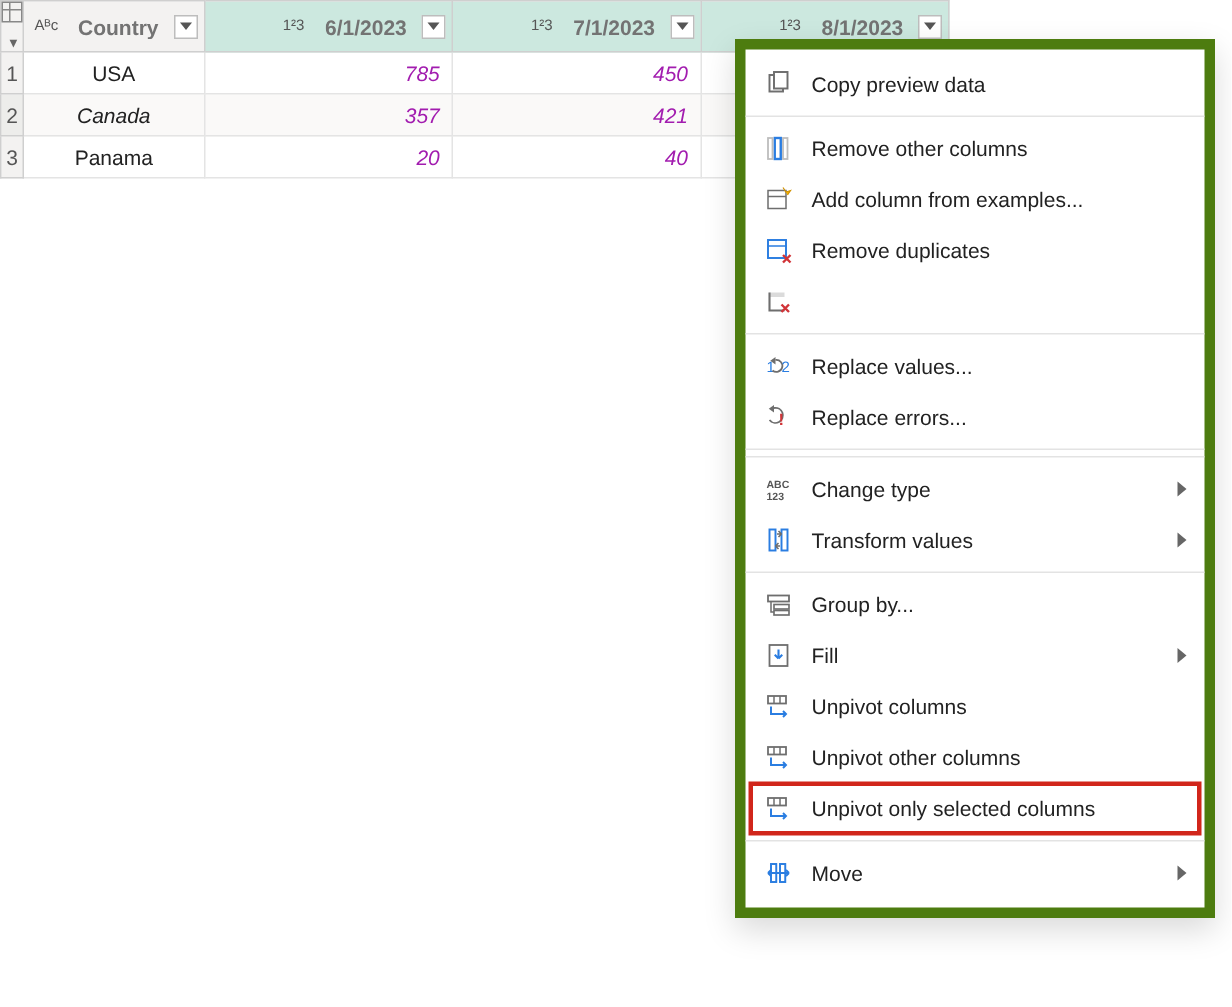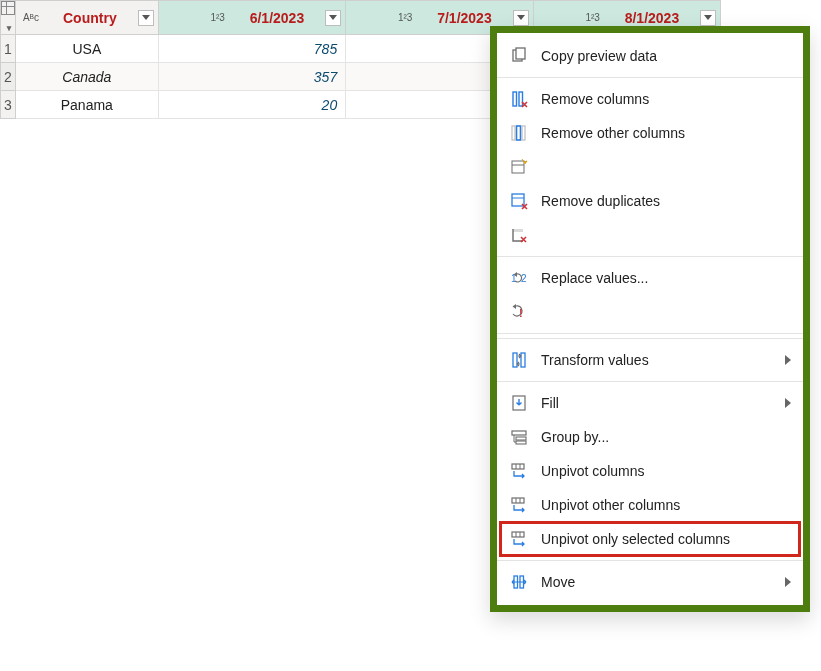--- a/index.html
+++ b/index.html
@@ -36,37 +36,37 @@
   }
   th.col-header.selected {
     background: #cce8df;
     padding-left: 44px;
   }
   .header-inner {
     display: flex;
     align-items: center;
     padding: 0 4px;
     height: 100%;
-    gap: 21px;
+    gap: 10px;
   }
   .type-badge {
     display: inline-flex;
     align-items: center;
     justify-content: center;
     min-width: 22px;
     height: 18px;
     font-size: 10px;
     color: #555;
     letter-spacing: 0;
   }
   .col-label {
     flex: 1;
     text-align: left;
     font-weight: 600;
-    color: #b91c1c;
+    color: #737373;
     white-space: nowrap;
     overflow: hidden;
   }
   .filter-btn {
     width: 16px;
     height: 16px;
     border: 1px solid #bdbdbd;
     background: #fff;
     display: inline-flex;
     align-items: center;
@@ -83,21 +83,21 @@
     border: 1px solid #cfcfcf;
     text-align: center;
     color: #555;
     height: 28px;
   }
   td.cell {
     border: 1px solid #e4e4e4;
     padding: 0 8px;
     height: 28px;
   }
-  td.cell.num { text-align: right; font-style: italic; color: #0c4a6e; }
+  td.cell.num { text-align: right; font-style: italic; color: #a21caf; }
   td.cell.text { text-align: center; }
   tr.even td.cell { background: #faf9f8; font-style: italic; }
   tr.even td.rownum { background: #ededeb; }
 
   
   .ctx-menu {
     position: absolute;
     top: 26px;
     left: 490px;
     width: 320px;
@@ -237,45 +237,36 @@
           <rect x="3" y="3" width="9" height="11" fill="none" stroke="#6e6e6e" stroke-width="1.3"></rect>
           <rect x="6" y="1" width="9" height="11" fill="#fff" stroke="#6e6e6e" stroke-width="1.3"></rect>
         </svg>
       </span>
       <span class="mi-label">Copy preview data</span>
     </div>
     <div class="ctx-sep"></div>
     <div class="ctx-item">
       <span class="mi-icon">
         <svg width="18" height="18" viewBox="0 0 18 18">
-          <rect x="3" y="2" width="3.5" height="14" fill="none" stroke="#2a7de1" stroke-width="1.4"></rect>
-          <rect x="9" y="2" width="3.5" height="14" fill="none" stroke="#2a7de1" stroke-width="1.4"></rect>
-          <path d="M12 12 l5 5 M17 12 l-5 5" stroke="#d13438" stroke-width="1.6"></path>
-        </svg>
-      </span>
-      <span class="mi-label">Remove columns</span>
-    </div>
-    <div class="ctx-item">
-      <span class="mi-icon">
-        <svg width="18" height="18" viewBox="0 0 18 18">
           <rect x="6.5" y="2" width="4" height="14" fill="none" stroke="#2a7de1" stroke-width="1.6"></rect>
           <rect x="2" y="2" width="3" height="14" fill="none" stroke="#bdbdbd" stroke-width="1.2"></rect>
           <rect x="12" y="2" width="3" height="14" fill="none" stroke="#bdbdbd" stroke-width="1.2"></rect>
         </svg>
       </span>
       <span class="mi-label">Remove other columns</span>
     </div>
     <div class="ctx-item">
       <span class="mi-icon">
         <svg width="18" height="18" viewBox="0 0 18 18">
           <rect x="2" y="3" width="12" height="12" fill="none" stroke="#6e6e6e"></rect>
           <line x1="2" y1="7" x2="14" y2="7" stroke="#6e6e6e"></line>
           <path d="M12 1 l2 3 l3 -1 l-2 3" fill="#f7b500" stroke="#d19100" stroke-width="0.8"></path>
         </svg>
       </span>
+      <span class="mi-label">Add column from examples...</span>
     </div>
     <div class="ctx-item">
       <span class="mi-icon">
         <svg width="18" height="18" viewBox="0 0 18 18">
           <rect x="2" y="2" width="12" height="12" fill="none" stroke="#2a7de1" stroke-width="1.3"></rect>
           <line x1="2" y1="6" x2="14" y2="6" stroke="#2a7de1"></line>
           <path d="M12 12 l5 5 M17 12 l-5 5" stroke="#d13438" stroke-width="1.6"></path>
         </svg>
       </span>
       <span class="mi-label">Remove duplicates</span>
@@ -302,60 +293,71 @@
       <span class="mi-label">Replace values...</span>
     </div>
     <div class="ctx-item">
       <span class="mi-icon">
         <svg width="18" height="18" viewBox="0 0 18 18">
           <path d="M6 3 a5 5 0 1 1 -3 8" fill="none" stroke="#6e6e6e" stroke-width="1.2"></path>
           <polygon points="6,1 6,6 2.5,3.5" fill="#6e6e6e"></polygon>
           <text x="9" y="14" font-size="11" fill="#d13438" font-weight="bold">!</text>
         </svg>
       </span>
-    </div>
-    <div class="ctx-sep"></div>
-    <div class="ctx-sep"></div>
+      <span class="mi-label">Replace errors...</span>
+    </div>
+    <div class="ctx-sep"></div>
+    <div class="ctx-sep"></div>
+    <div class="ctx-item">
+      <span class="mi-icon">
+        <svg width="18" height="18" viewBox="0 0 18 18">
+          <text x="1" y="8" font-size="7" fill="#555" font-weight="600">ABC</text>
+          <text x="1" y="16" font-size="7" fill="#555" font-weight="600">123</text>
+        </svg>
+      </span>
+      <span class="mi-label">Change type</span>
+      <span class="submenu-arrow"></span>
+    </div>
     <div class="ctx-item">
       <span class="mi-icon">
         <svg width="18" height="18" viewBox="0 0 18 18">
           <rect x="3" y="2" width="4" height="14" fill="none" stroke="#2a7de1" stroke-width="1.3"></rect>
           <rect x="11" y="2" width="4" height="14" fill="none" stroke="#2a7de1" stroke-width="1.3"></rect>
           <path d="M8 5 h3 M11 5 l-2 -2 M11 5 l-2 2" stroke="#6e6e6e" stroke-width="1.1" fill="none"></path>
           <path d="M10 13 h-3 M7 13 l2 -2 M7 13 l2 2" stroke="#6e6e6e" stroke-width="1.1" fill="none"></path>
         </svg>
       </span>
       <span class="mi-label">Transform values</span>
       <span class="submenu-arrow"></span>
     </div>
     <div class="ctx-sep"></div>
     <div class="ctx-item">
       <span class="mi-icon">
         <svg width="18" height="18" viewBox="0 0 18 18">
-          <rect x="3" y="2" width="12" height="14" fill="none" stroke="#6e6e6e" stroke-width="1.2"></rect>
-          <path d="M9 5 v6 M9 11 l-2.5 -2.5 M9 11 l2.5 -2.5" stroke="#2a7de1" stroke-width="1.4" fill="none"></path>
-        </svg>
-      </span>
-      <span class="mi-label">Fill</span>
-      <span class="submenu-arrow"></span>
-    </div>
-    <div class="ctx-item">
-      <span class="mi-icon">
-        <svg width="18" height="18" viewBox="0 0 18 18">
           <rect x="2" y="3" width="14" height="4" fill="none" stroke="#6e6e6e" stroke-width="1.2"></rect>
           <rect x="6" y="9" width="10" height="3" fill="none" stroke="#6e6e6e" stroke-width="1.1"></rect>
           <rect x="6" y="13" width="10" height="3" fill="none" stroke="#6e6e6e" stroke-width="1.1"></rect>
           <path d="M4 7 v7 h2" stroke="#6e6e6e" fill="none"></path>
         </svg>
       </span>
       <span class="mi-label">Group by...</span>
     </div>
     <div class="ctx-item">
       <span class="mi-icon">
         <svg width="18" height="18" viewBox="0 0 18 18">
+          <rect x="3" y="2" width="12" height="14" fill="none" stroke="#6e6e6e" stroke-width="1.2"></rect>
+          <path d="M9 5 v6 M9 11 l-2.5 -2.5 M9 11 l2.5 -2.5" stroke="#2a7de1" stroke-width="1.4" fill="none"></path>
+        </svg>
+      </span>
+      <span class="mi-label">Fill</span>
+      <span class="submenu-arrow"></span>
+    </div>
+    <div class="ctx-item">
+      <span class="mi-icon">
+        <svg width="18" height="18" viewBox="0 0 18 18">
           <rect x="2" y="2" width="12" height="5" fill="none" stroke="#6e6e6e" stroke-width="1.2"></rect>
           <line x1="6" y1="2" x2="6" y2="7" stroke="#6e6e6e"></line>
           <line x1="10" y1="2" x2="10" y2="7" stroke="#6e6e6e"></line>
           <path d="M4 9 v5 h10 M12 12 l2 2 l-2 2" stroke="#2a7de1" stroke-width="1.3" fill="none"></path>
         </svg>
       </span>
       <span class="mi-label">Unpivot columns</span>
     </div>
     <div class="ctx-item">
       <span class="mi-icon">

